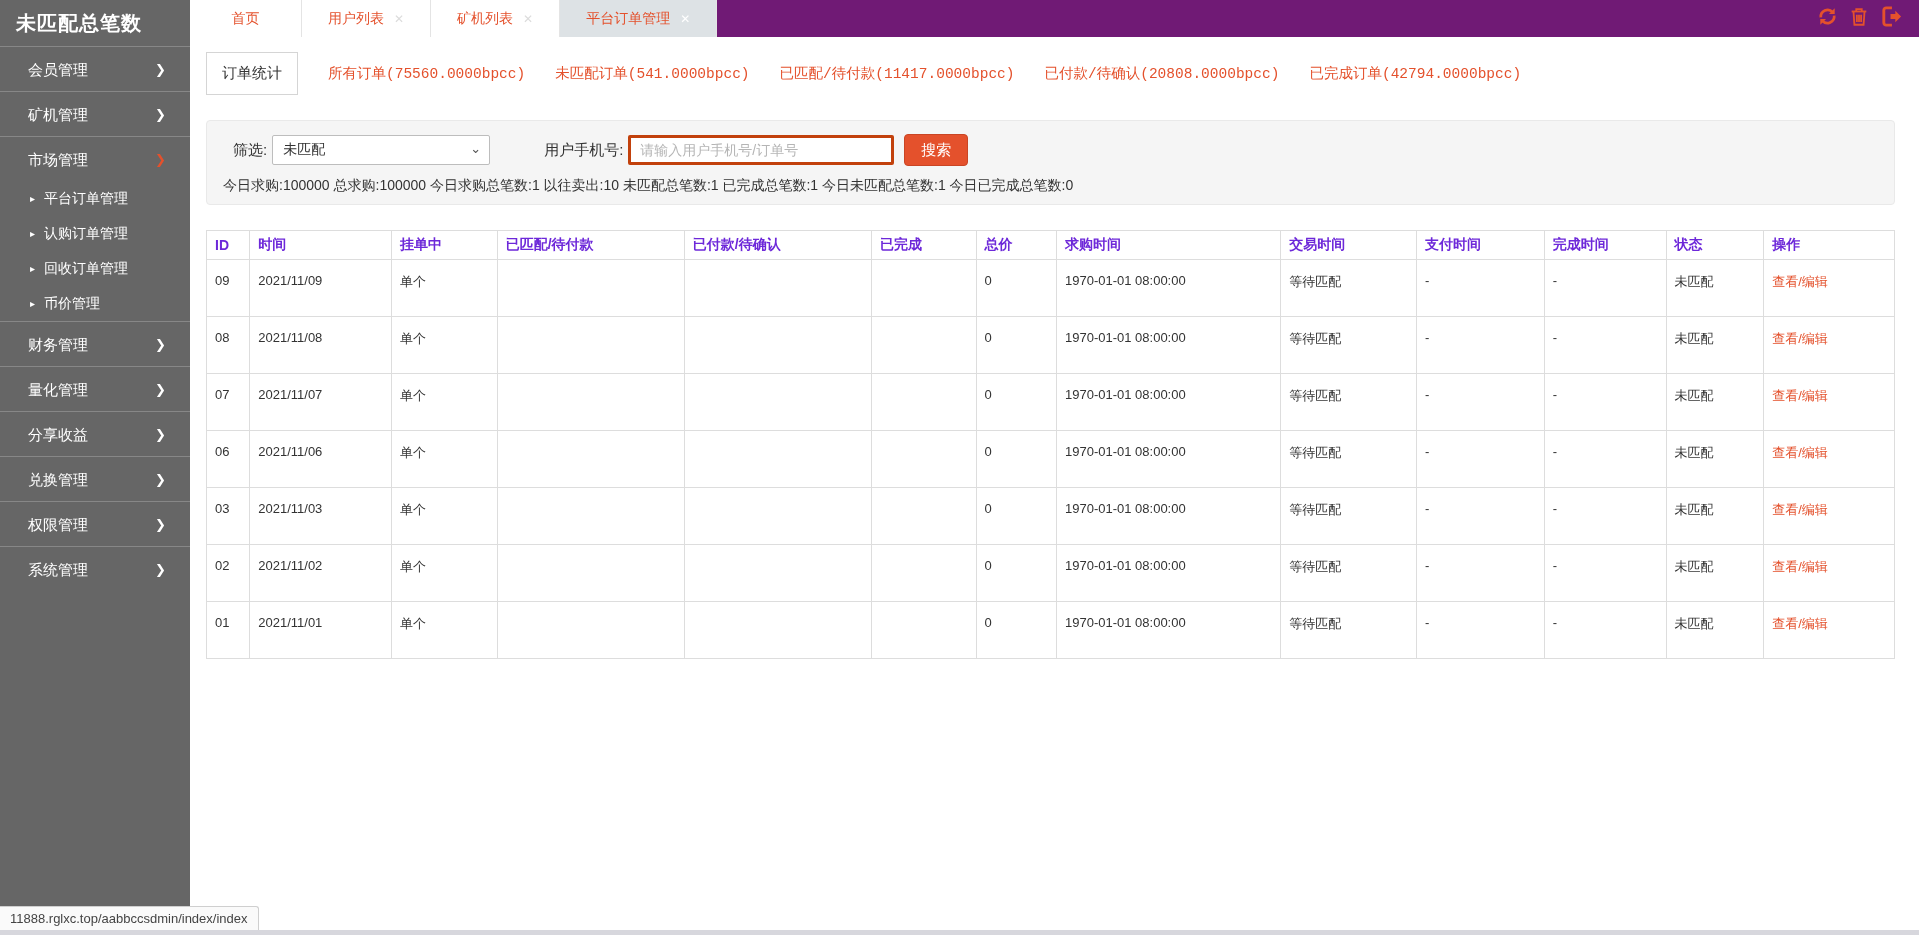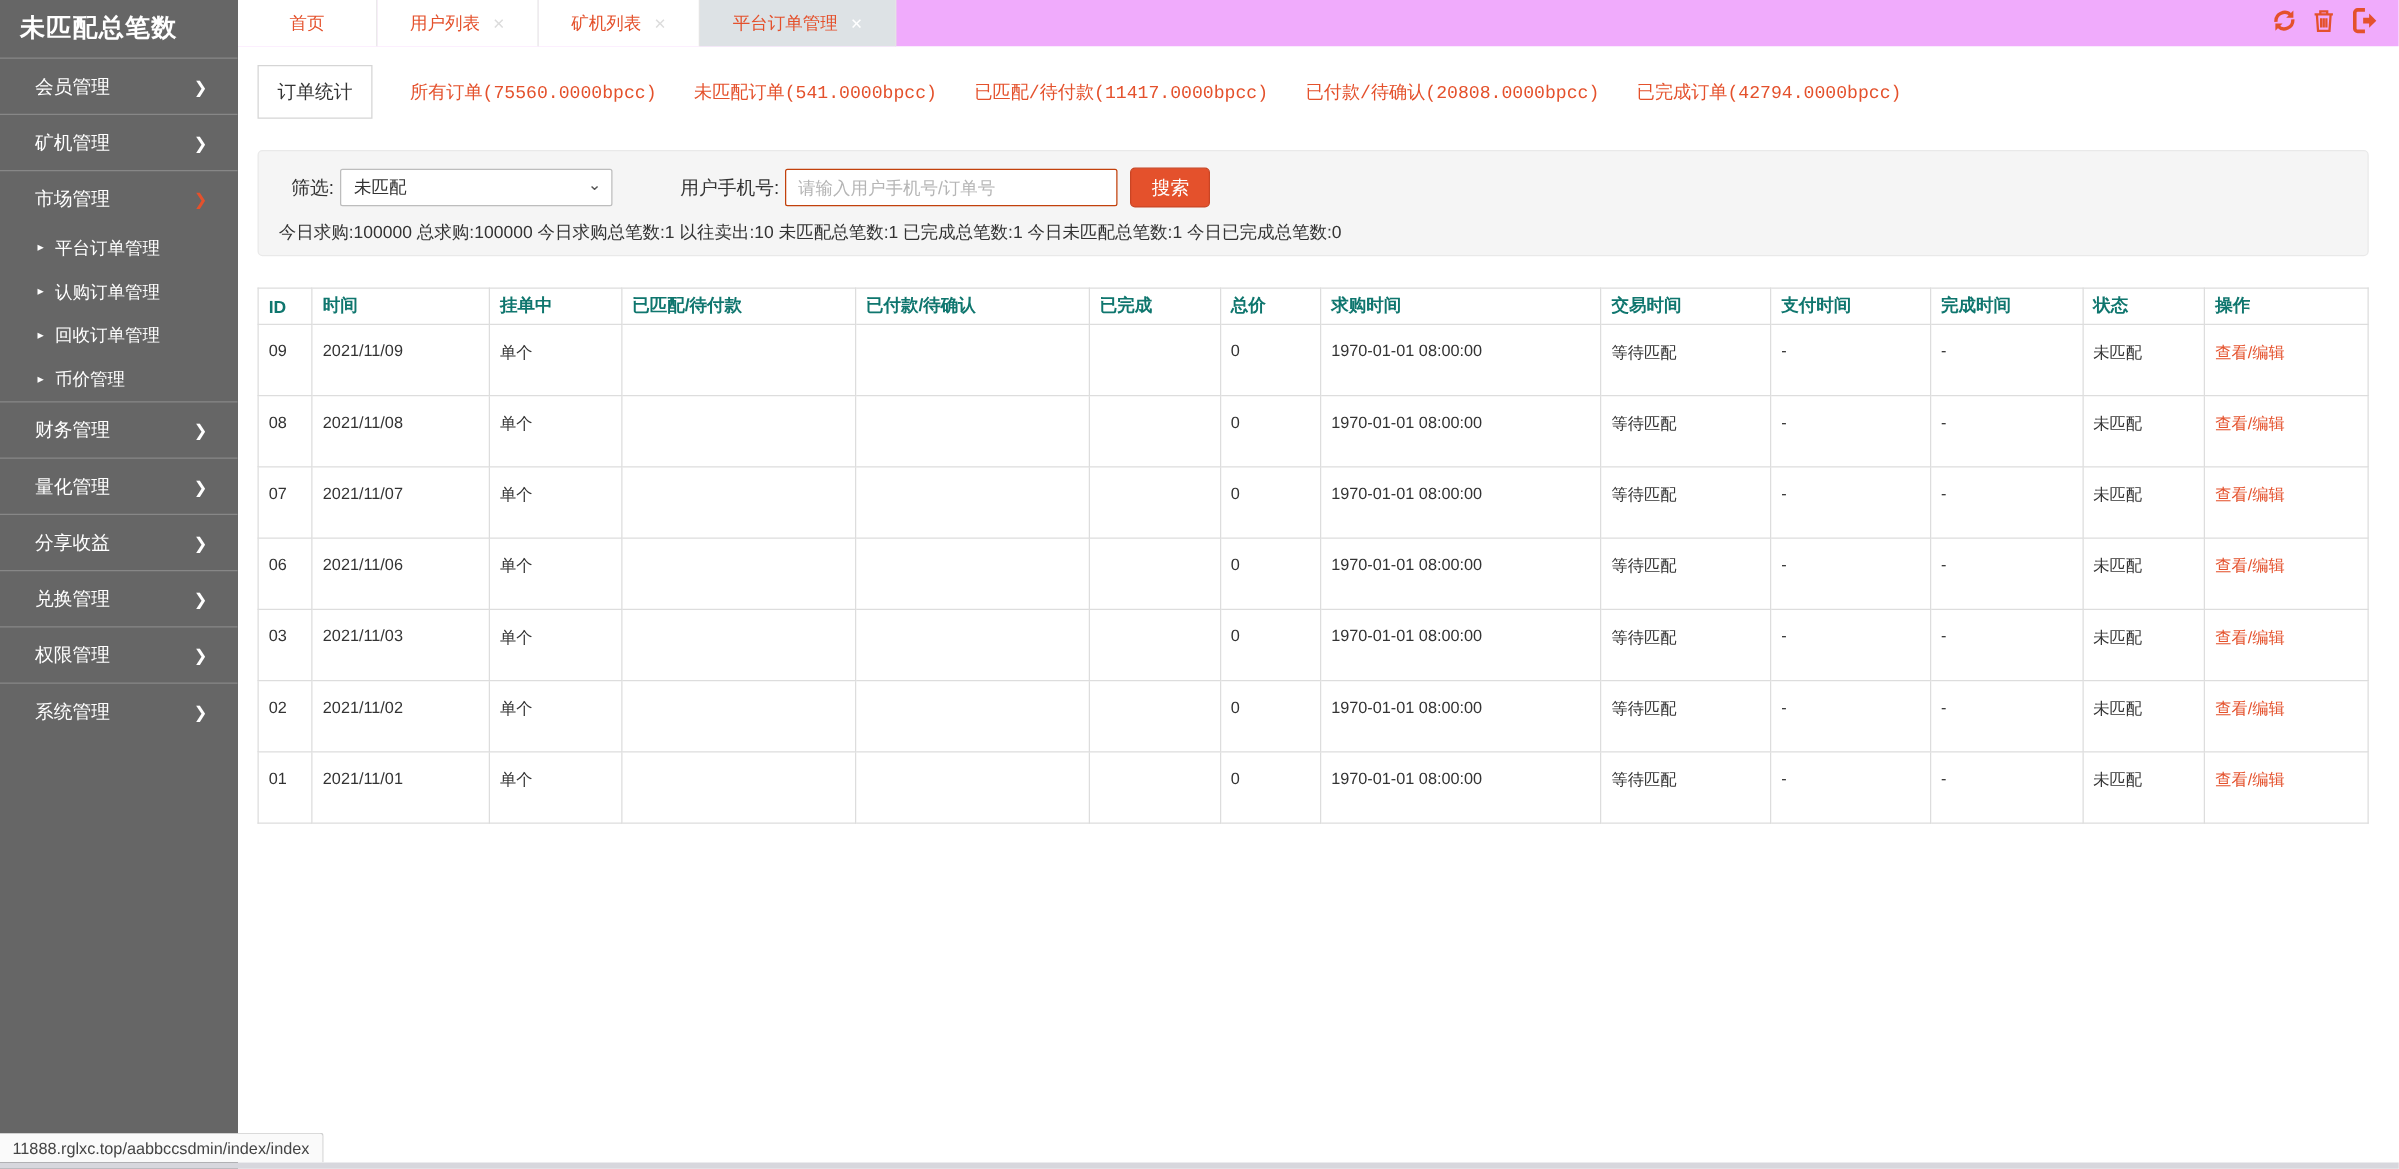--- a/index.html
+++ b/index.html
@@ -13,21 +13,21 @@
   .side-item{ height:45px; line-height:45px; padding:0 24px 0 28px; font-size:15px;
     border-top:1px solid rgba(255,255,255,.22); display:flex; justify-content:space-between; align-items:center; cursor:pointer; }
   .side-item .chev{ font-size:13px; font-weight:bold; color:#fff; }
   .side-item.active .chev{ color:var(--accent); }
   .side-sub{ height:35px; line-height:35px; padding-left:30px; font-size:14px; cursor:pointer; display:flex; align-items:center; }
   .side-sub .tri{ font-size:10px; margin-right:9px; }
 
   
   .main{ margin-left:190px; height:100%; background:#fff; position:relative; }
 
-  .tabbar{ height:37px; background:#f0abfc; display:flex; align-items:stretch; position:relative; }
+  .tabbar{ height:37px; background:#701a75; display:flex; align-items:stretch; position:relative; }
   .tab{ padding:0 26px; min-width:112px; display:flex; align-items:center; justify-content:center; gap:10px;
     background:#fff; border-right:1px solid #e4e4e4; color:var(--accent); font-size:14px; cursor:pointer; white-space:nowrap; }
   .tab.active{ background:#dde2e5; }
   .tab .x{ color:#dcdcdc; font-size:12px; font-weight:bold; }
   .tab.active .x{ color:#fff; }
   .top-icons{ position:absolute; right:16px; top:5px; display:flex; gap:9px; align-items:center; }
   .top-icons svg{ display:block; cursor:pointer; }
 
   .content{ padding:0 24px 0 16px; }
 
@@ -37,31 +37,31 @@
   .stat-link{ margin-left:30px; color:var(--accent); font-size:14.5px; text-decoration:none; cursor:pointer; }
 
   
   .filter-box{ margin-top:25px; background:#f5f5f5; border:1px solid #e9e9e9; border-radius:4px; padding:13px 14px 9px; }
   .filter-row{ display:flex; align-items:center; padding-left:12px; }
   .f-label{ font-size:15px; color:#333; margin-right:5px; white-space:nowrap; }
   .select{ width:218px; height:30px; background:#fff; border:1px solid #bdbdbd; border-radius:2px;
     display:flex; align-items:center; justify-content:space-between; padding:0 8px 0 10px; font-size:14px; color:#333; cursor:pointer; }
   .sel-arrow{ color:#555; font-size:13px; margin-top:-4px; }
   .gap1{ width:54px; }
-  .phone-input{ width:266px; height:30px; border:1px solid #c2410c; border-radius:2px; padding:0 9px; font-size:14px; color:#333; outline:none; }
+  .phone-input{ width:266px; height:30px; border:3px solid #c2410c; border-radius:2px; padding:0 9px; font-size:14px; color:#333; outline:none; }
   .phone-input::placeholder{ color:#b5b5b5; }
   .search-btn{ margin-left:10px; height:32px; padding:0 16px; background:var(--accent); color:#fff; border:1px solid #c94524;
     border-radius:4px; font-size:15px; cursor:pointer; font-family:inherit; }
   .filter-summary{ margin-top:11px; font-size:14px; color:#333; padding-left:2px; }
 
   
   .table-wrap{ margin-top:25px; }
   table{ border-collapse:collapse; width:100%; table-layout:fixed; background:#fff; }
   th,td{ border:1px solid #ddd; text-align:left; overflow:hidden; white-space:nowrap; }
-  th{ padding:5px 8px; font-size:14px; font-weight:bold; color:#0f766e; height:28px; }
+  th{ padding:5px 8px; font-size:14px; font-weight:bold; color:#6d28d9; height:28px; }
   td{ padding:13px 8px; font-size:13px; color:#333; height:57px; vertical-align:top; }
   .link-edit{ color:var(--accent); text-decoration:none; cursor:pointer; }
 
   
   .statusbar{ position:fixed; left:0; bottom:5px; z-index:3; background:#fafafa; border:1px solid #cfcfcf; border-left:none;
     border-bottom:none; border-radius:0 3px 0 0; padding:4px 10px; font-size:13px; color:#444; }
   .bottom-strip{ position:fixed; left:0; right:0; bottom:0; height:5px; background:#d7d7dd; z-index:4; }
 </style>
 </head>
 <body>

